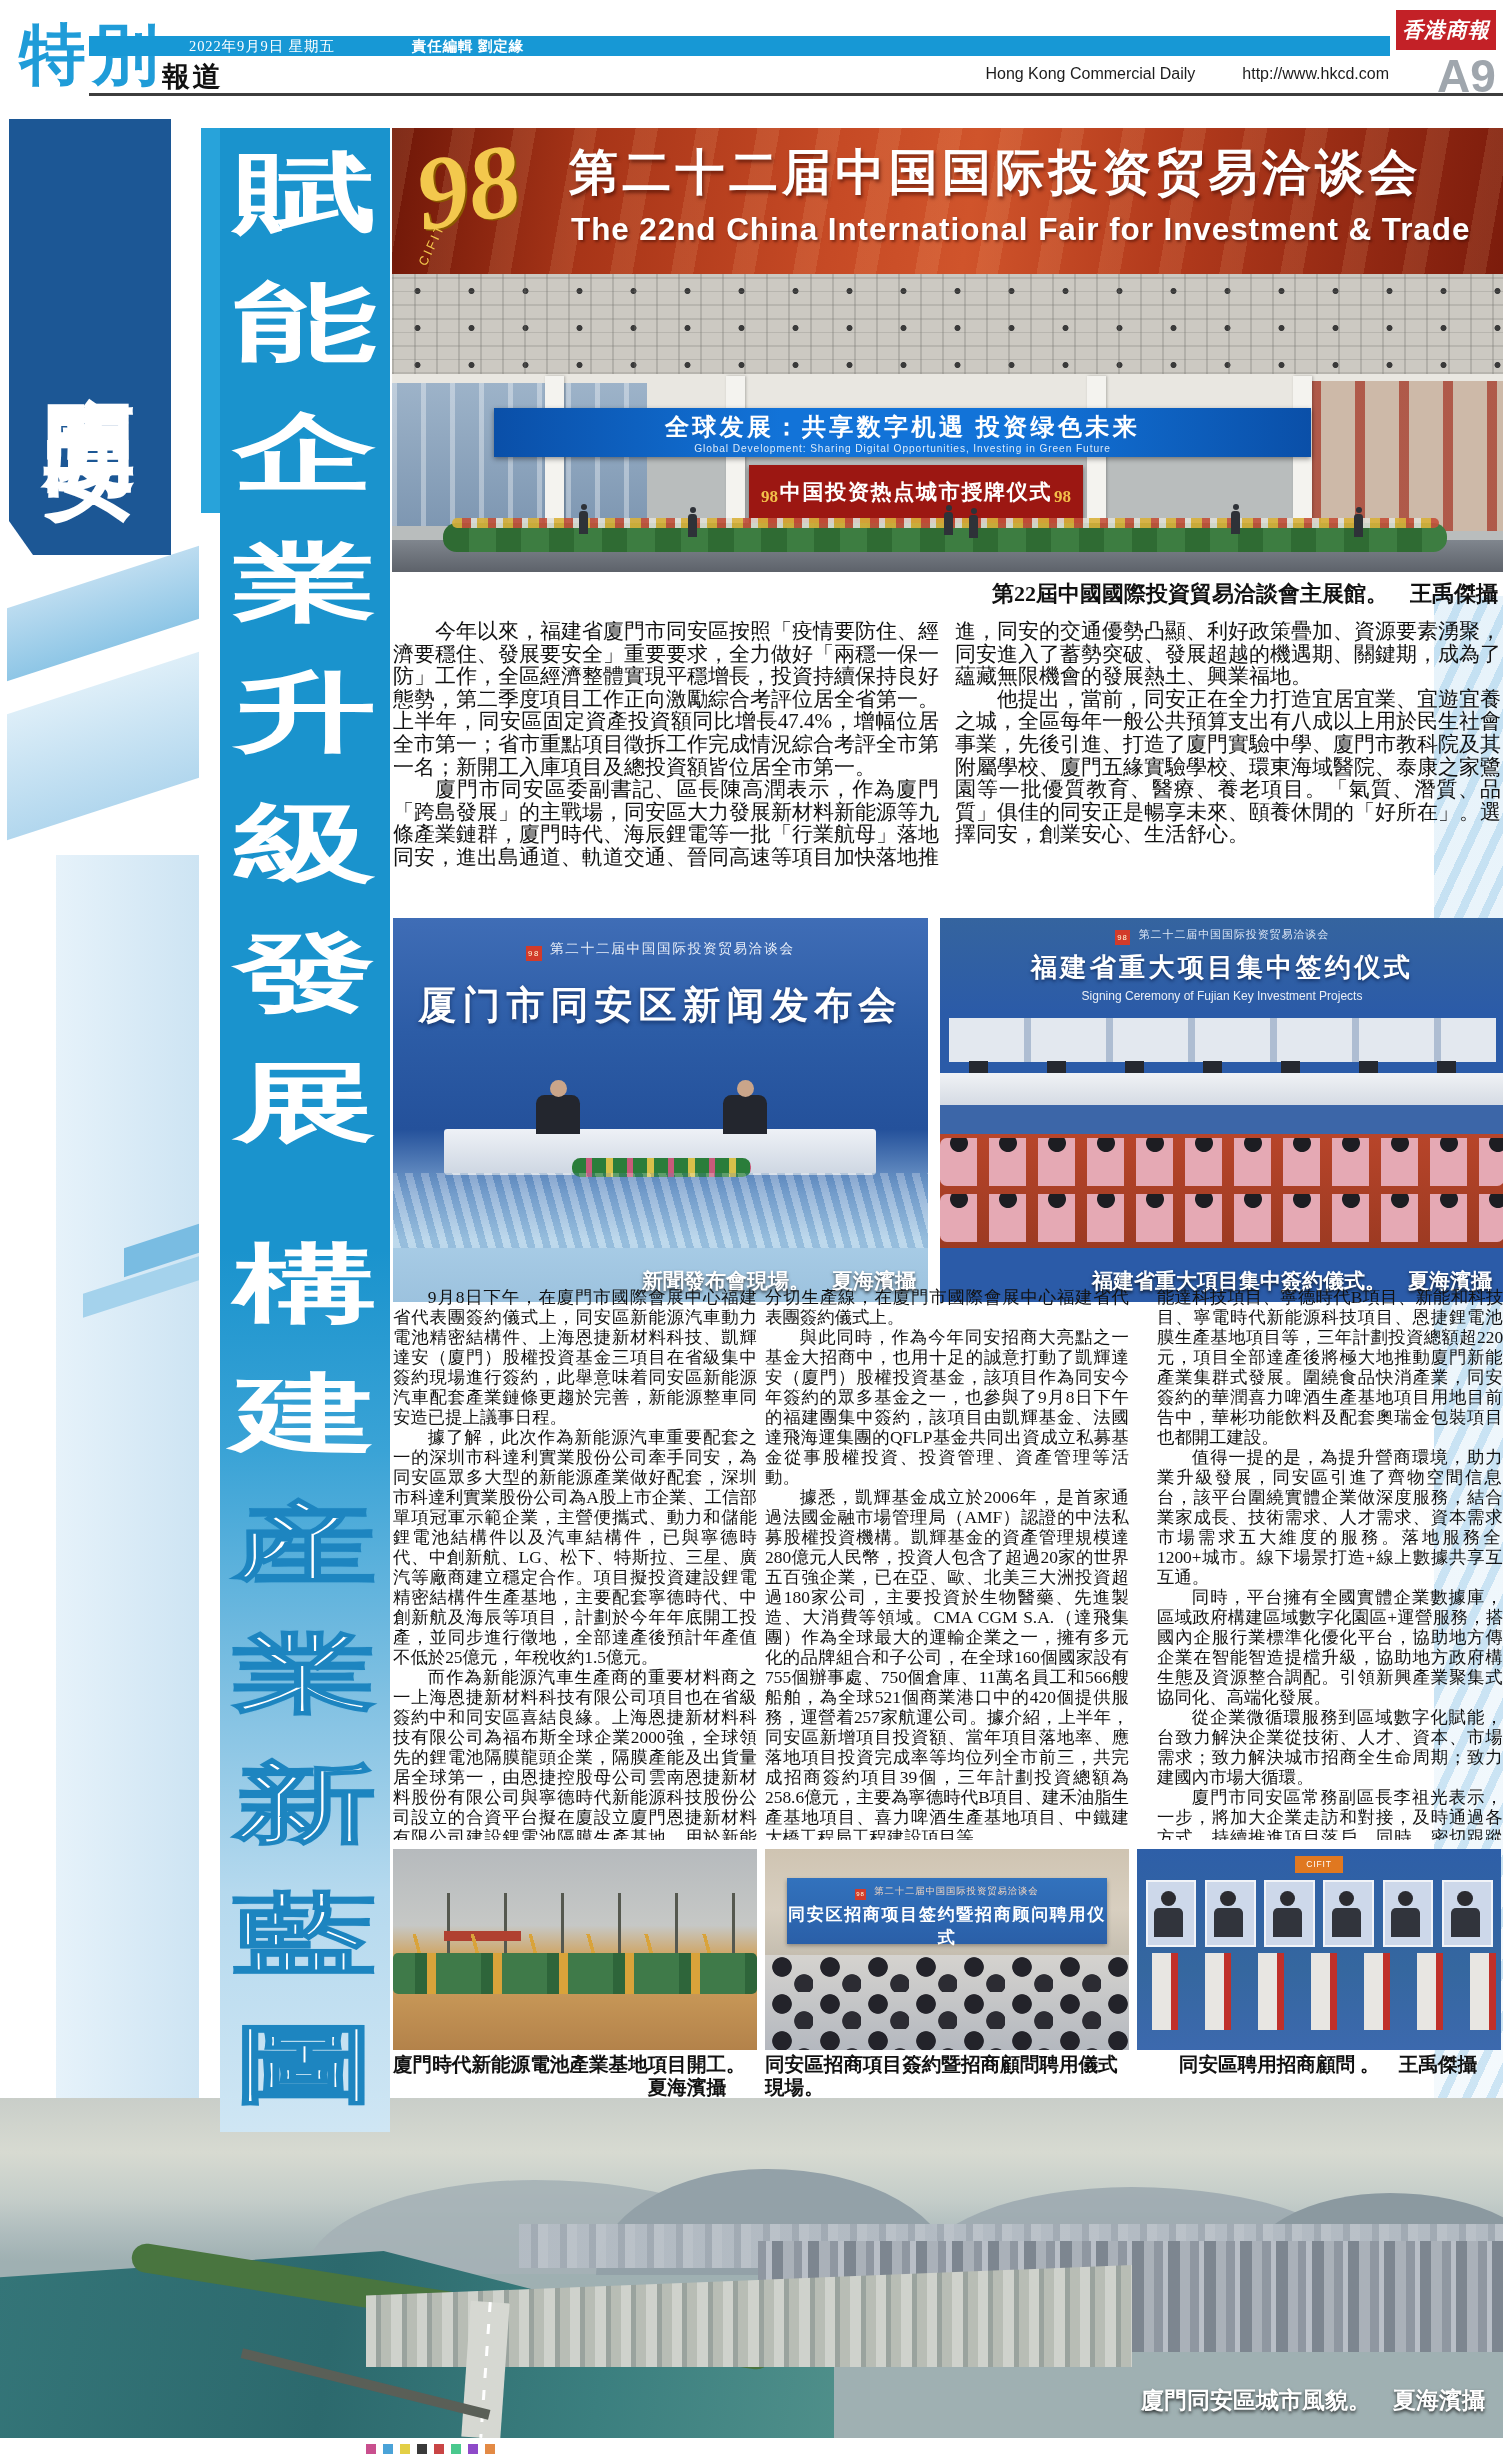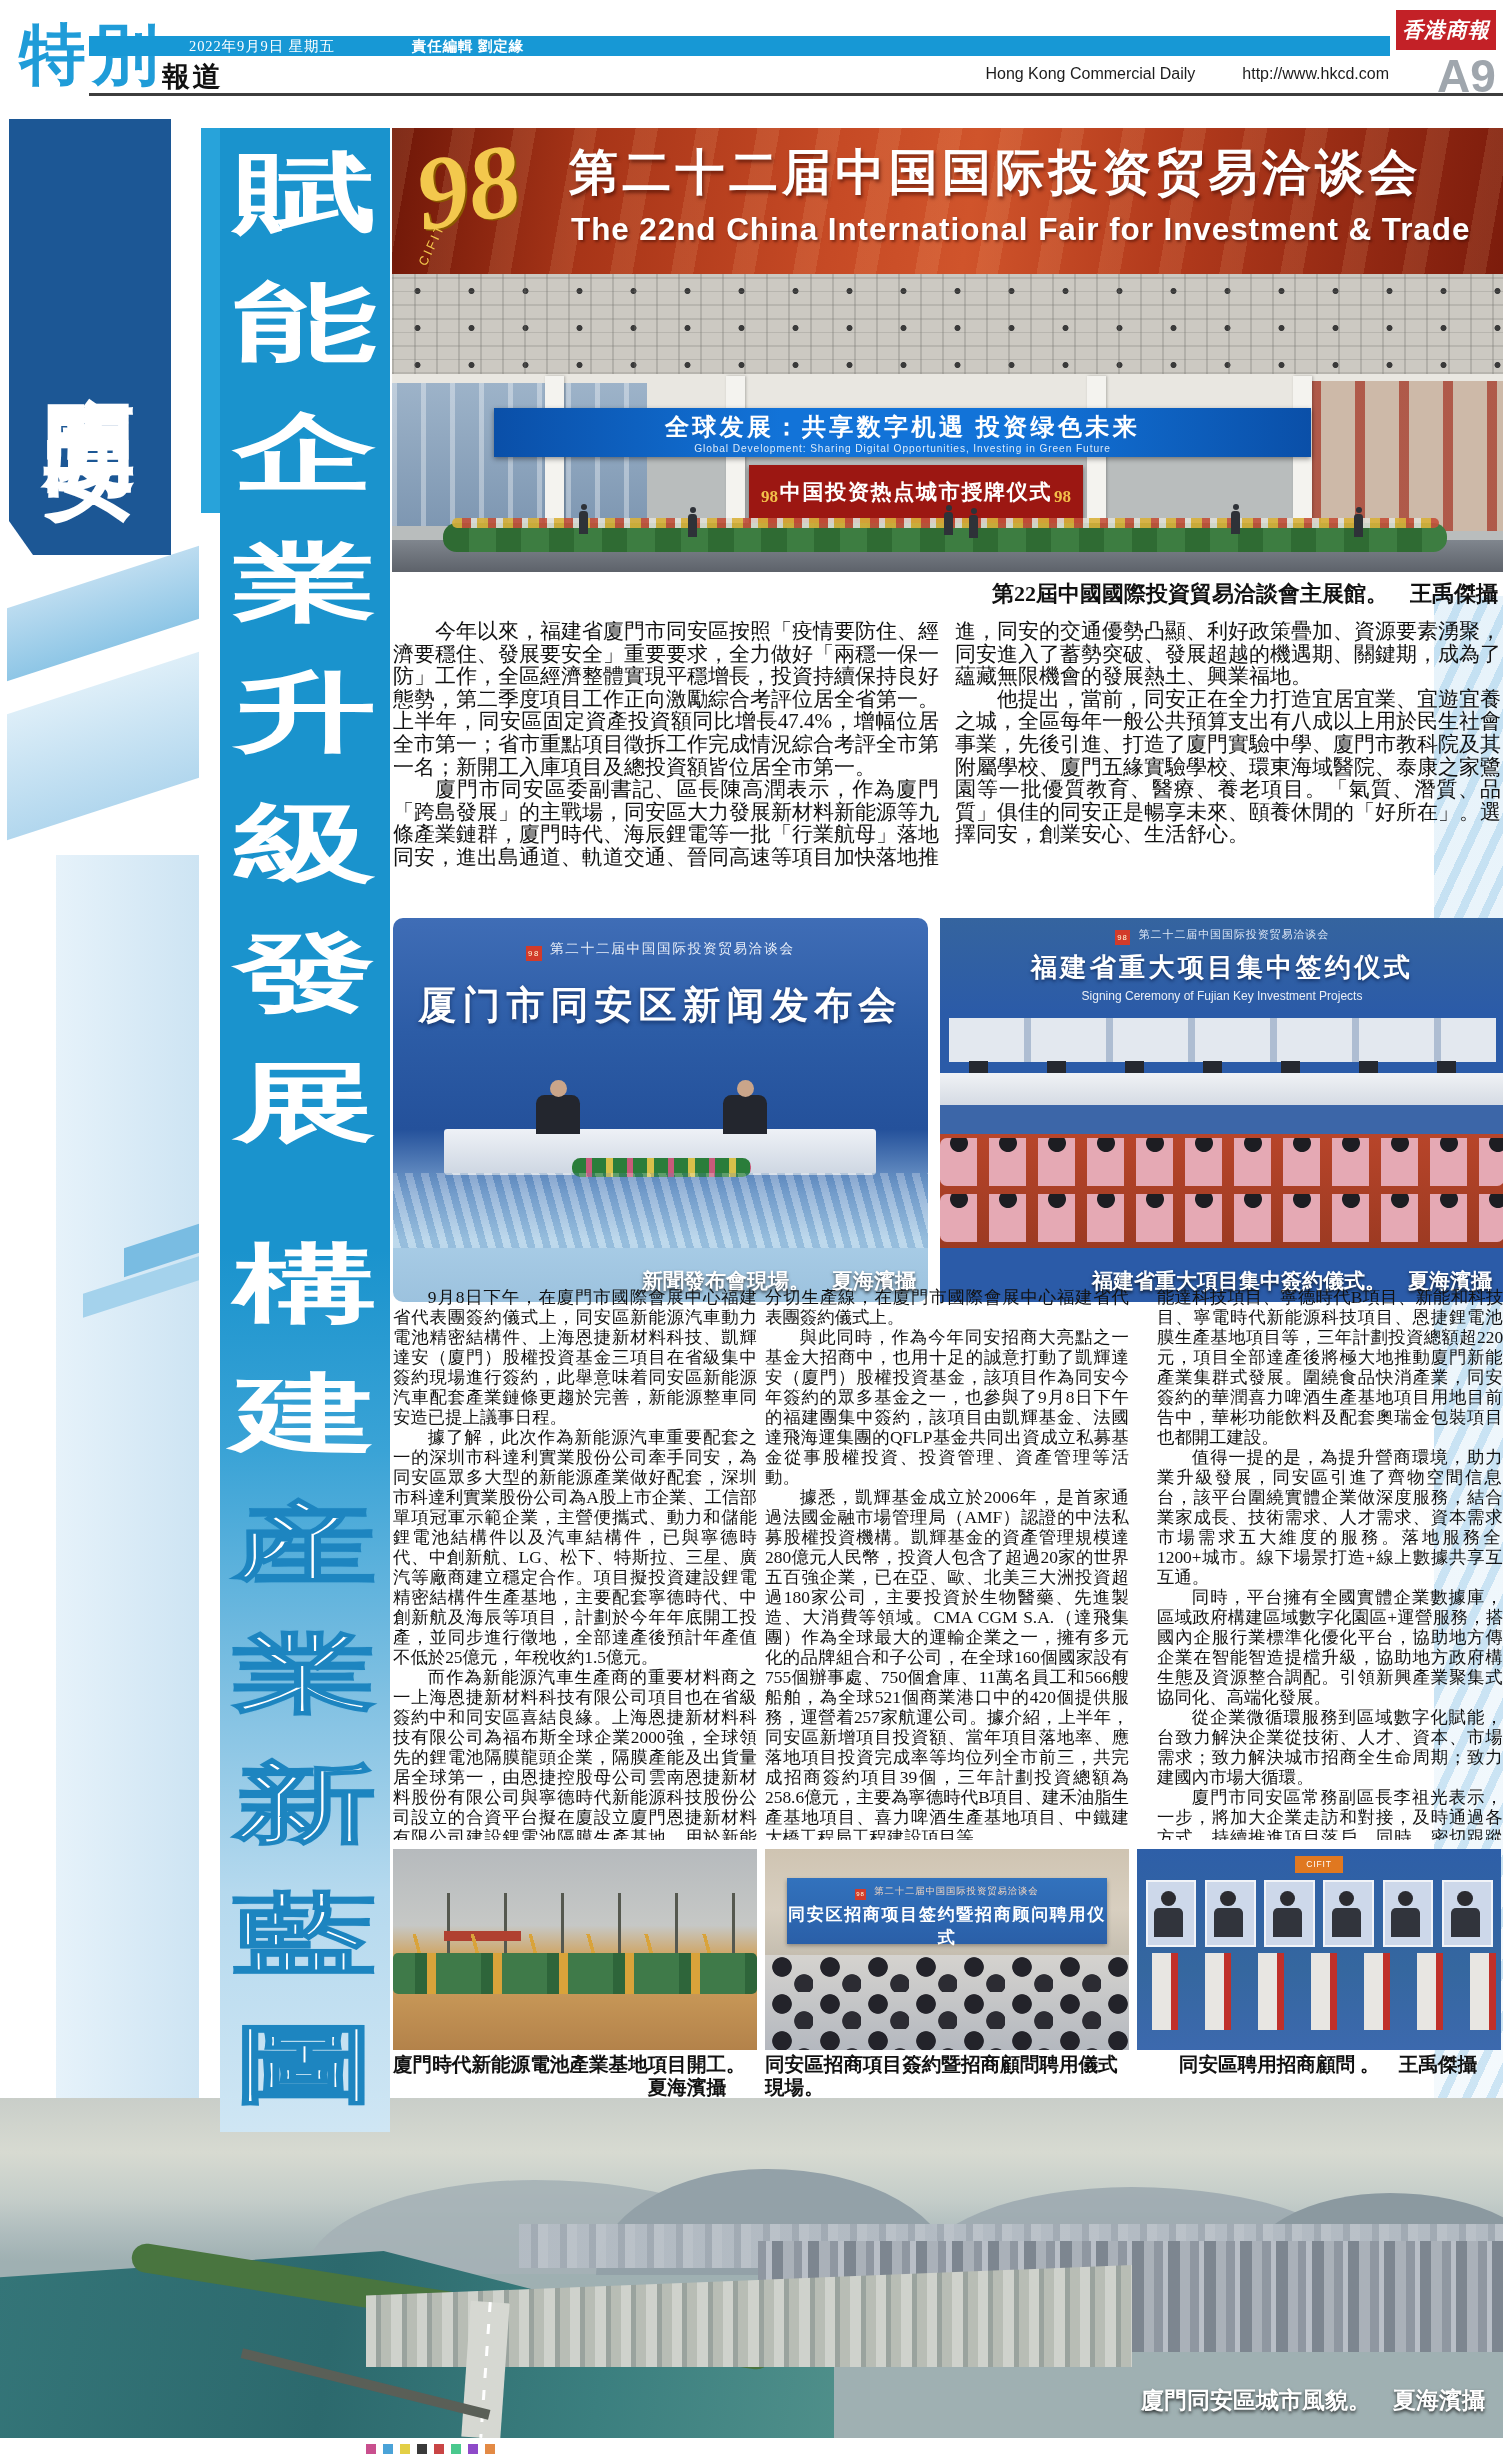--- a/index.html
+++ b/index.html
@@ -90,21 +90,21 @@
   .lede-col2{left:955px;top:620px;height:255px;overflow:hidden;}
   .lede-col2 p.cont{text-indent:0;}
   .byline{left:955px;top:955px;width:546px;text-align:right;padding-right:17px;font-size:23px;font-weight:700;}
 
   .right-deco{left:1434px;top:596px;width:70px;height:1536px;z-index:0;
       background:repeating-linear-gradient(115deg,rgba(140,195,230,.38) 0 8.5px,rgba(255,255,255,0) 8.5px 22px),
                  linear-gradient(180deg,rgba(210,232,246,.55),rgba(210,232,246,.25));}
 
   
   .mid-photo{top:918px;height:384px;overflow:hidden;}
-  .mid-left{left:393px;width:535px;background:linear-gradient(180deg,#3f6db6 0%,#2c5ca6 30%,#24519b 55%,#7ba2cf 72%,#a8cce6 84%,#9cc2de 100%);border-radius:10px;}
+  .mid-left{left:393px;width:535px;background:linear-gradient(180deg,#3f6db6 0%,#2c5ca6 30%,#24519b 55%,#7ba2cf 72%,#a8cce6 84%,#9cc2de 100%);}
   .mid-left .logo-row{margin-top:22px;text-align:center;color:#e8eef8;font-size:13.6px;letter-spacing:1.7px;}
   .logo-sq{display:inline-block;width:15.3px;height:15.3px;background:#d23b2a;vertical-align:-2.6px;margin-right:8.5px;
            color:#ffd;font-size:7.7px;text-align:center;line-height:15.3px;font-family:"Liberation Sans",sans-serif;}
   .mid-left .big{margin-top:19px;text-align:center;color:#fff;font-size:38px;font-weight:700;letter-spacing:6px;text-shadow:0 1.7px 4.3px rgba(0,20,60,.6);}
   .mid-table{position:absolute;left:51px;top:211px;width:432px;height:46px;background:linear-gradient(180deg,#eef1f6,#cdd6e2);border-radius:3.4px;}
   .mid-flowers{position:absolute;left:179px;top:240px;width:179px;height:19px;border-radius:8.5px;
       background:repeating-linear-gradient(90deg,#2a7d3a 0 13.6px,#c85a7a 13.6px 20.4px,#2a7d3a 20.4px 34px,#d8c04a 34px 41px);}
   .suit{position:absolute;top:177px;width:44px;height:39px;background:#23262e;border-radius:8.5px 8.5px 0 0;}
   .suit:before{content:"";position:absolute;left:13.6px;top:-15.3px;width:17px;height:17px;border-radius:50%;background:#caa58a;}
   .mottle{position:absolute;left:0;top:255px;width:535px;height:75px;opacity:.5;

